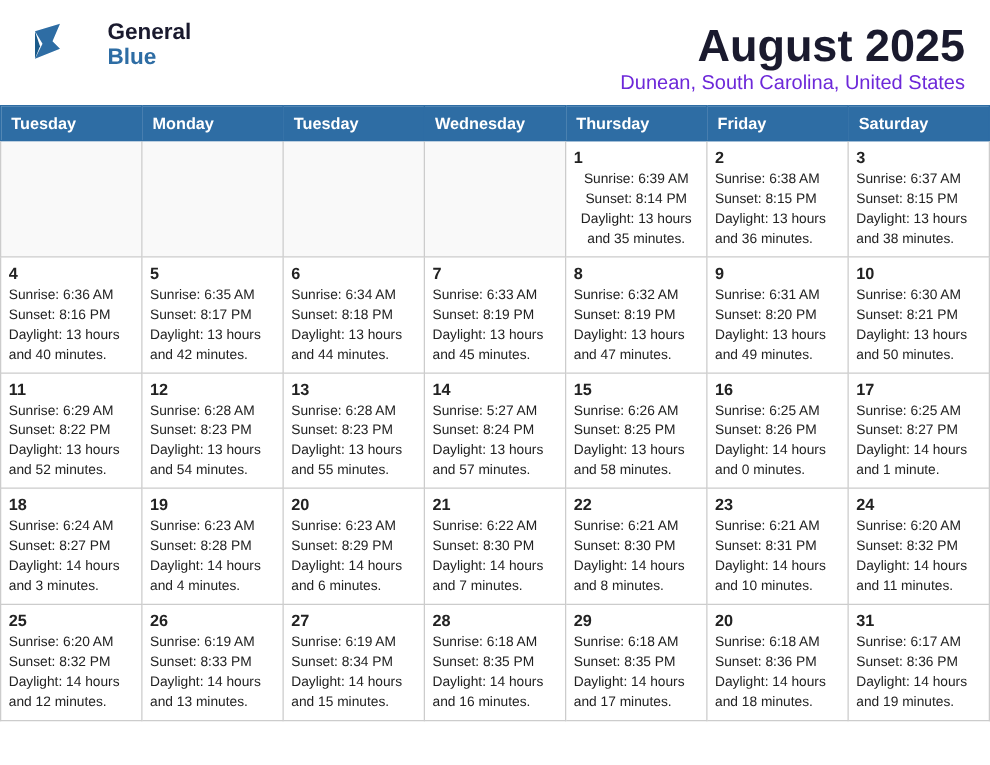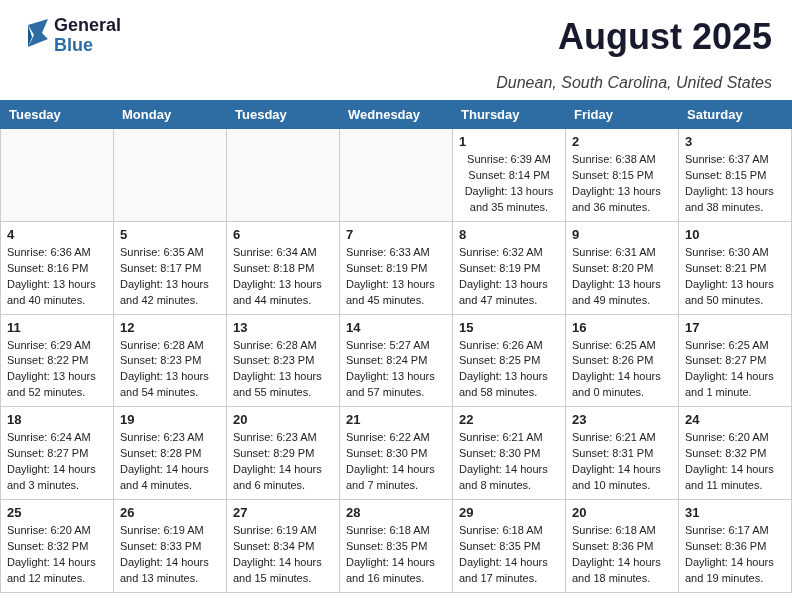--- a/index.html
+++ b/index.html
@@ -1,23 +1,23 @@
 <!DOCTYPE html>
 <html><head>
   <meta charset="utf-8">
   <style>
     * { box-sizing: border-box; margin: 0; padding: 0; }
     body { font-family: Arial, sans-serif; background: #fff; width: 792px; min-height: 612px; }
     
     .header { padding: 16px 20px 8px 20px; display: flex; align-items: flex-start; justify-content: space-between; }
-    .logo-text { display: flex; flex-direction: column; line-height: 1.1; }
+    .logo-text { display: flex; flex-direction: column; line-height: 1.1; margin-left: 32px; }
     
     .title-section { text-align: right; }
     .month-year { font-size: 36px; font-weight: bold; color: #1a1a2e; }
-    .location { font-size: 16px; color: #404040; margin-top: 16px; font-style: italic; }
+    .location { font-size: 16px; color: #6d28d9; margin-top: 0; }
     
     .calendar { width: 100%; border-collapse: collapse; }
     .calendar th { background: #2e6da4; color: #fff; text-align: left; padding: 6px 8px; font-size: 13px; font-weight: bold; border: 1px solid #2e6da4; }
     .calendar td { border: 1px solid #ccc; vertical-align: top; padding: 5px 6px; font-size: 11px; color: #222; width: 113px; height: 88px; }
     .calendar td.empty { background: #f9f9f9; }
     .day-num { font-weight: bold; font-size: 13px; margin-bottom: 3px; }
     .day-info { line-height: 1.45; font-size: 11px; }
     
     .logo-wrapper { display: flex; align-items: center; gap: 2px; }
   </style>

